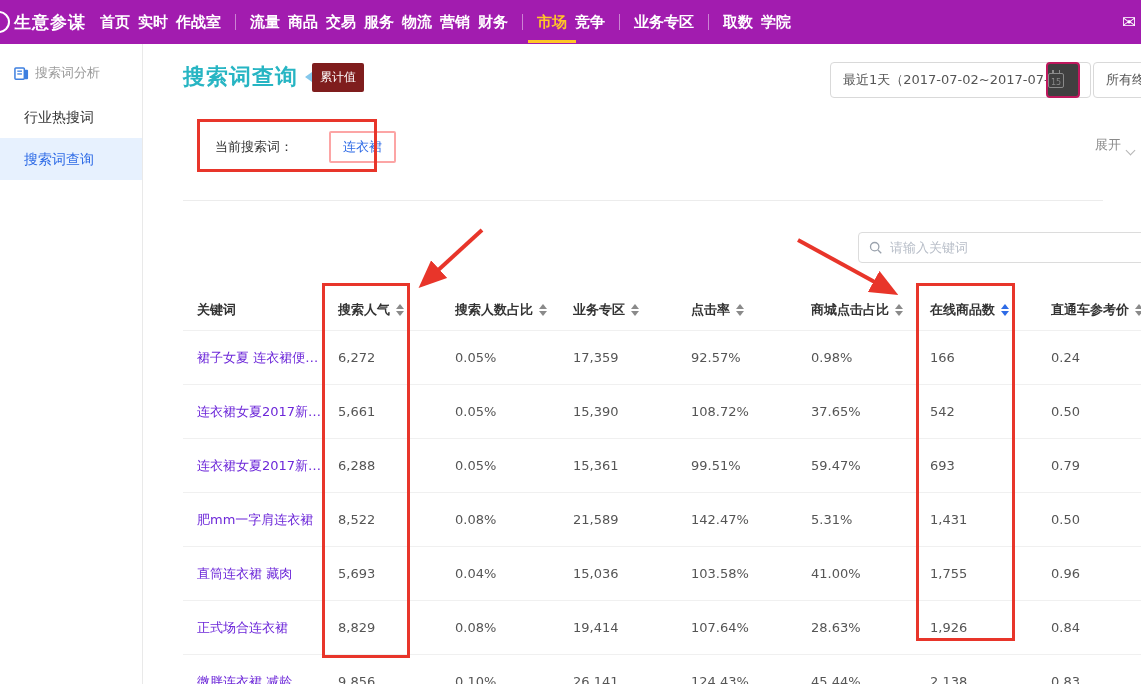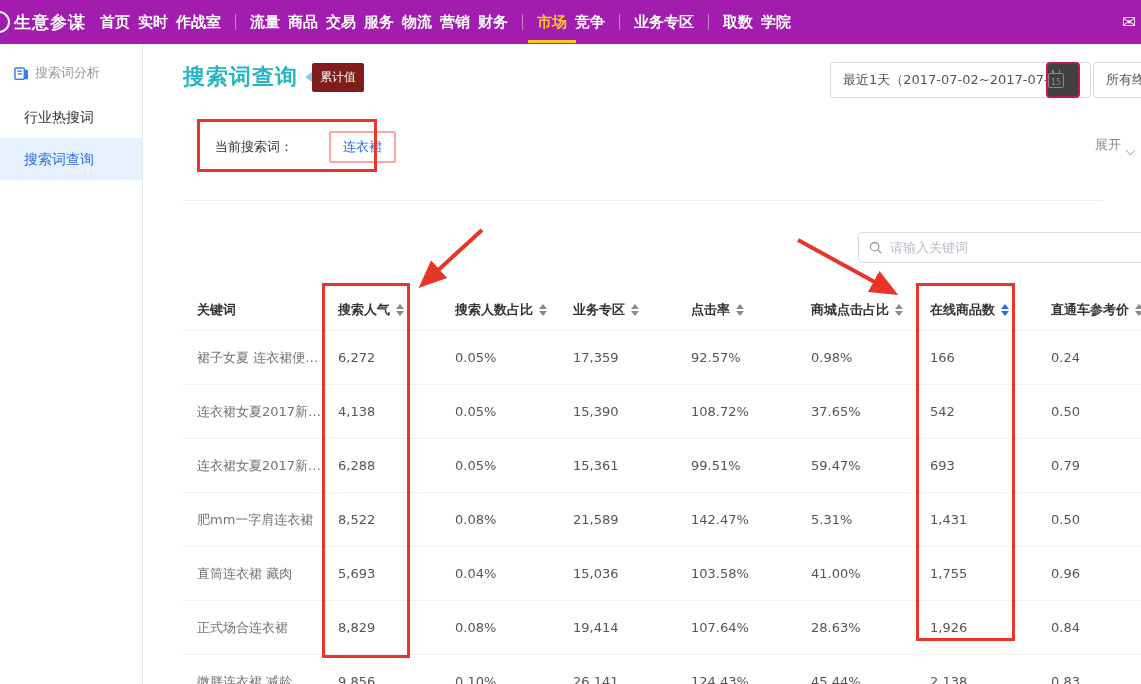--- a/index.html
+++ b/index.html
@@ -55,21 +55,21 @@
   .search-box input::placeholder { color:#b8bec8; }
 
   
   .table { position:absolute; left:40px; top:246px; width:970px; }
   .thead, .tr { display:grid; grid-template-columns:155px 117px 118px 118px 120px 119px 121px 120px; align-items:center; }
   .thead { height:40px; }
   .tr { height:54px; border-top:1px solid #f0f0f0; }
   .th { font-size:13px; font-weight:bold; color:#333; white-space:nowrap; display:flex; align-items:center; }
   .th:first-child, .td:first-child { padding-left:14px; }
   .td { font-size:13px; color:#555; white-space:nowrap; overflow:hidden; }
-  .td.kw { color:#737373; cursor:pointer; text-overflow:ellipsis; padding-right:8px; }
+  .td.kw { color:#6d28d9; cursor:pointer; text-overflow:ellipsis; padding-right:8px; }
   .sort { display:inline-flex; flex-direction:column; gap:2px; margin-left:6px; cursor:pointer; }
   .sort i { display:block; width:0; height:0; border-left:4px solid transparent; border-right:4px solid transparent; }
   .sort .up { border-bottom:5px solid #8a8a8a; }
   .sort .dn { border-top:5px solid #8a8a8a; }
   .sort.on .up { border-bottom-color:#2e6be6; }
   .sort.on .dn { border-top-color:#2e6be6; }
 
   
   .redbox { position:absolute; border:3px solid #e8352a; pointer-events:none; }
   .rb1 { left:197px; top:119px; width:180px; height:53px; }
@@ -229,21 +229,21 @@
           <div class="td">6,272</div>
           <div class="td">0.05%</div>
           <div class="td">17,359</div>
           <div class="td">92.57%</div>
           <div class="td">0.98%</div>
           <div class="td">166</div>
           <div class="td">0.24</div>
         </div>
         <div class="tr">
           <div class="td kw">连衣裙女夏2017新款...</div>
-          <div class="td">4,138</div>
+          <div class="td">5,661</div>
           <div class="td">0.05%</div>
           <div class="td">15,390</div>
           <div class="td">108.72%</div>
           <div class="td">37.65%</div>
           <div class="td">542</div>
           <div class="td">0.50</div>
         </div>
         <div class="tr">
           <div class="td kw">连衣裙女夏2017新款...</div>
           <div class="td">6,288</div>

